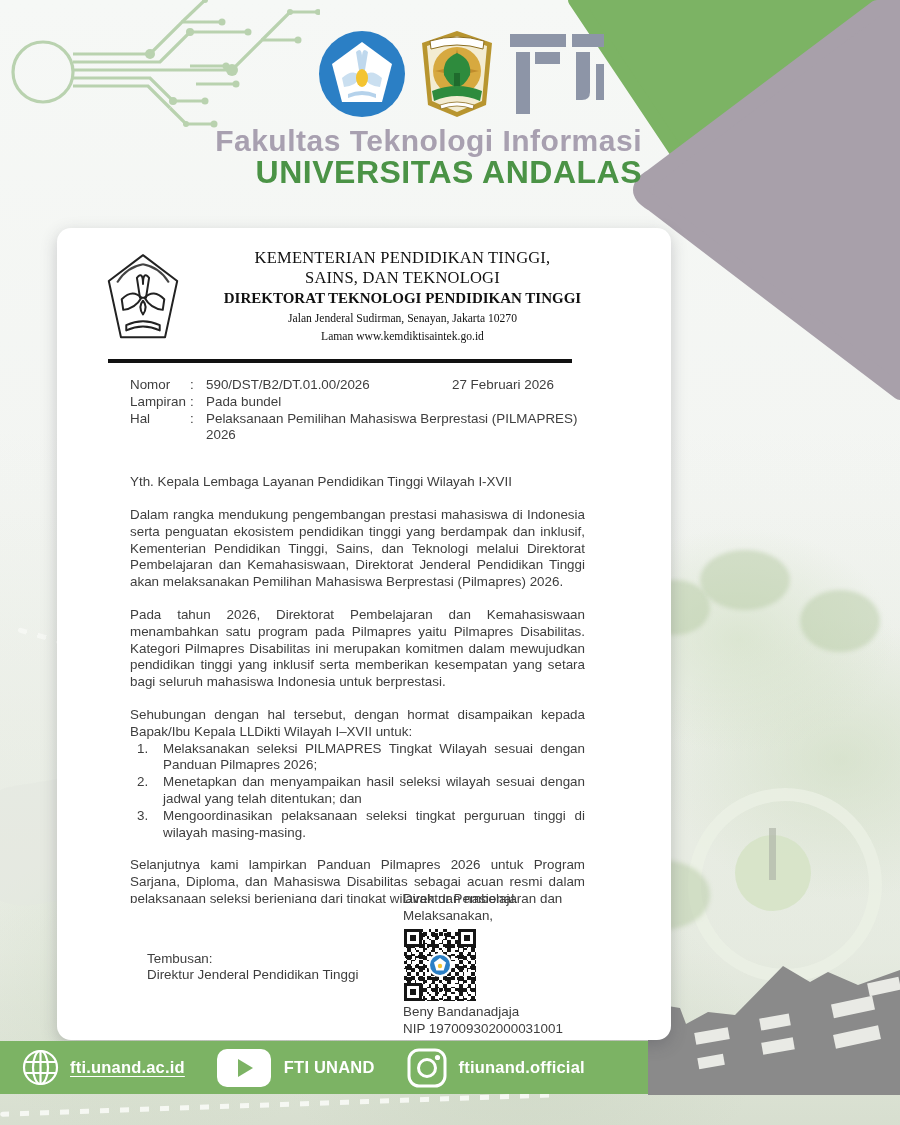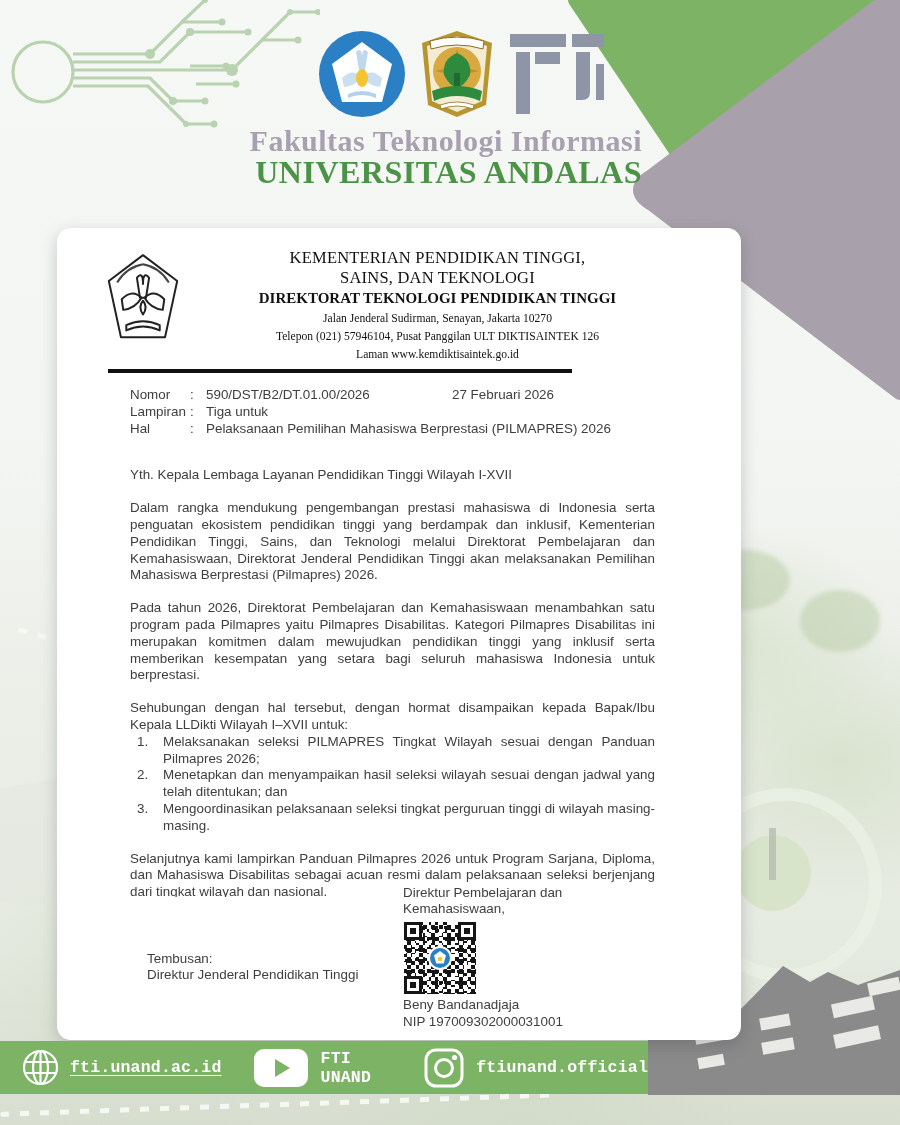--- a/index.html
+++ b/index.html
@@ -22,24 +22,24 @@
   .road{position:absolute;left:-40px;top:310px;width:700px;height:120px;background:rgba(228,231,224,.55);
     transform:rotate(-9deg);border-radius:60px;}
   .dashline{position:absolute;height:5px;background:repeating-linear-gradient(90deg,#fbfcf9 0 9px,transparent 9px 20px);
     opacity:.85;border-radius:3px;}
   .d1{left:0;top:672px;width:560px;transform:rotate(-2deg);}
   .d2{left:10px;top:255px;width:420px;transform:rotate(16deg);opacity:.6;}
   .d3{left:330px;top:205px;width:330px;transform:rotate(8deg);opacity:.6;}
   .treeblob{position:absolute;border-radius:50%;background:rgba(183,204,166,.5);filter:blur(2px);}
   
   .deco{position:absolute;left:0;top:0;z-index:1;pointer-events:none;}
-  .card{position:absolute;left:57px;top:228px;width:684px;height:812px;background:#fff;
+  .card{position:absolute;left:57px;top:228px;width:614px;height:812px;background:#fff;
     border-radius:14px;box-shadow:0 5px 16px rgba(60,60,70,.25);z-index:3;}
   
-  .brand{position:absolute;right:258px;top:126px;text-align:right;z-index:2;line-height:1.0;font-family:Liberation Serif, serif;}
+  .brand{position:absolute;right:258px;top:126px;text-align:right;z-index:2;line-height:1.0;}
   .brand .fac{font-size:30px;font-weight:bold;color:#a8a0b0;letter-spacing:.5px;}
   .brand .uni{font-size:32px;font-weight:bold;color:#4b9346;letter-spacing:.5px;}
   .logos{position:absolute;left:318px;top:28px;height:92px;display:flex;align-items:center;gap:14px;z-index:2;}
   
   .letterhead{display:flex;padding:20px 55px 0 48px;font-family:"Liberation Serif","DejaVu Serif",serif;color:#111;}
   .lh-logo{width:76px;flex:none;padding-top:4px;}
   .lh-text{flex:1;text-align:center;padding-left:8px;line-height:1.22;}
   .lh-min{font-size:16.5px;letter-spacing:.2px;}
   .lh-dir{font-size:15px;font-weight:bold;margin-top:1px;}
   .lh-small{font-size:11.6px;margin-top:4px;}
@@ -56,21 +56,21 @@
   .li{position:relative;padding-left:33px;text-align:justify;}
   .li .num{position:absolute;left:7px;}
   .clip{height:46px;overflow:hidden;}
   .sig{margin:-12px 0 0 273px;width:210px;}
   .qr{margin:3px 0 2px 0;display:block;}
   .tembusan{position:absolute;left:90px;top:723px;font-size:13.4px;line-height:16.2px;color:#3e3e3e;}
   .footnote{margin-top:17px;text-align:center;font-size:8.3px;line-height:10.5px;color:#4a4a4a;
     margin-left:-20px;margin-right:-20px;}
   
   .footer{position:absolute;left:0;top:1041px;width:648px;height:53px;background:#7cb364;z-index:4;
-    display:flex;align-items:center;color:#fff;font-family:Liberation Mono, monospace;}
+    display:flex;align-items:center;color:#fff;}
   .footer .txt{font-weight:bold;font-size:16.5px;letter-spacing:.2px;}
   .footer .url{text-decoration:underline;text-underline-offset:3px;}
   .ic{flex:none;display:block;}
   .g-globe{margin-left:22px;margin-right:11px;}
   .g-yt{margin-left:32px;margin-right:13px;}
   .g-ig{margin-left:32px;margin-right:12px;}
 </style>
 </head>
 <body>
 
@@ -192,38 +192,37 @@
             <path d="M50,64 q7,8 0,18 q-7,-10 0,-18 Z"></path>
             <path d="M28,96 Q50,86 72,96 L72,103 Q50,93 28,103 Z"></path>
           </g>
         </svg>
       </div>
       <div class="lh-text">
         <div class="lh-min">KEMENTERIAN PENDIDIKAN TINGGI,</div>
         <div class="lh-min">SAINS, DAN TEKNOLOGI</div>
         <div class="lh-dir">DIREKTORAT TEKNOLOGI PENDIDIKAN TINGGI</div>
         <div class="lh-small">Jalan Jenderal Sudirman, Senayan, Jakarta 10270</div>
-        <div class="lh-small">Telepon (021) 57946104, Pusat Panggilan ULT DIKTISAINTEK 126</div>
         <div class="lh-small">Laman www.kemdiktisaintek.go.id</div>
       </div>
     </div>
     <div class="rule"></div>
 
     <div class="letter-body">
       <div class="meta">
         <div class="meta-row">
           <span class="meta-lab">Nomor</span>
           <span class="meta-col">:</span>
           <span>590/DST/B2/DT.01.00/2026</span>
           <span class="meta-date">27 Februari 2026</span>
         </div>
         <div class="meta-row">
           <span class="meta-lab">Lampiran</span>
           <span class="meta-col">:</span>
-          <span>Tiga untuk</span>
+          <span>Pada bundel</span>
         </div>
         <div class="meta-row">
           <span class="meta-lab">Hal</span>
           <span class="meta-col">:</span>
           <span>Pelaksanaan Pemilihan Mahasiswa Berprestasi (PILMAPRES) 2026</span>
         </div>
       </div>
 
       <div class="rcpt">Yth. Kepala Lembaga Layanan Pendidikan Tinggi Wilayah I-XVII</div>
 
@@ -243,21 +242,21 @@
         <div class="li">
           <span class="num">3.</span>
           <span>Mengoordinasikan pelaksanaan seleksi tingkat perguruan tinggi di wilayah masing-masing.</span>
         </div>
       </div>
 
       <div class="para clip">Selanjutnya kami lampirkan Panduan Pilmapres 2026 untuk Program Sarjana, Diploma, dan Mahasiswa Disabilitas sebagai acuan resmi dalam pelaksanaan seleksi berjenjang dari tingkat wilayah dan nasional.</div>
 
       <div class="sig">
         <div>Direktur Pembelajaran dan</div>
-        <div>Kemahasiswaan,</div>
+        <div>Melaksanakan,</div>
         <svg class="qr" width="74" height="74" viewBox="0 0 74 74">
           <defs>
             <pattern id="qn1" width="8" height="8" patternUnits="userSpaceOnUse">
               <rect width="4" height="4" fill="#151515"></rect>
                 <rect x="4" y="4" width="4" height="4" fill="#151515"></rect>
             </pattern>
             <pattern id="qn2" width="13" height="11" patternUnits="userSpaceOnUse">
               <rect x="2" y="5" width="7" height="4" fill="#151515"></rect>
               <rect x="9" y="0" width="4" height="4" fill="#fff"></rect>
               <rect x="0" y="8" width="3" height="3" fill="#fff"></rect>

